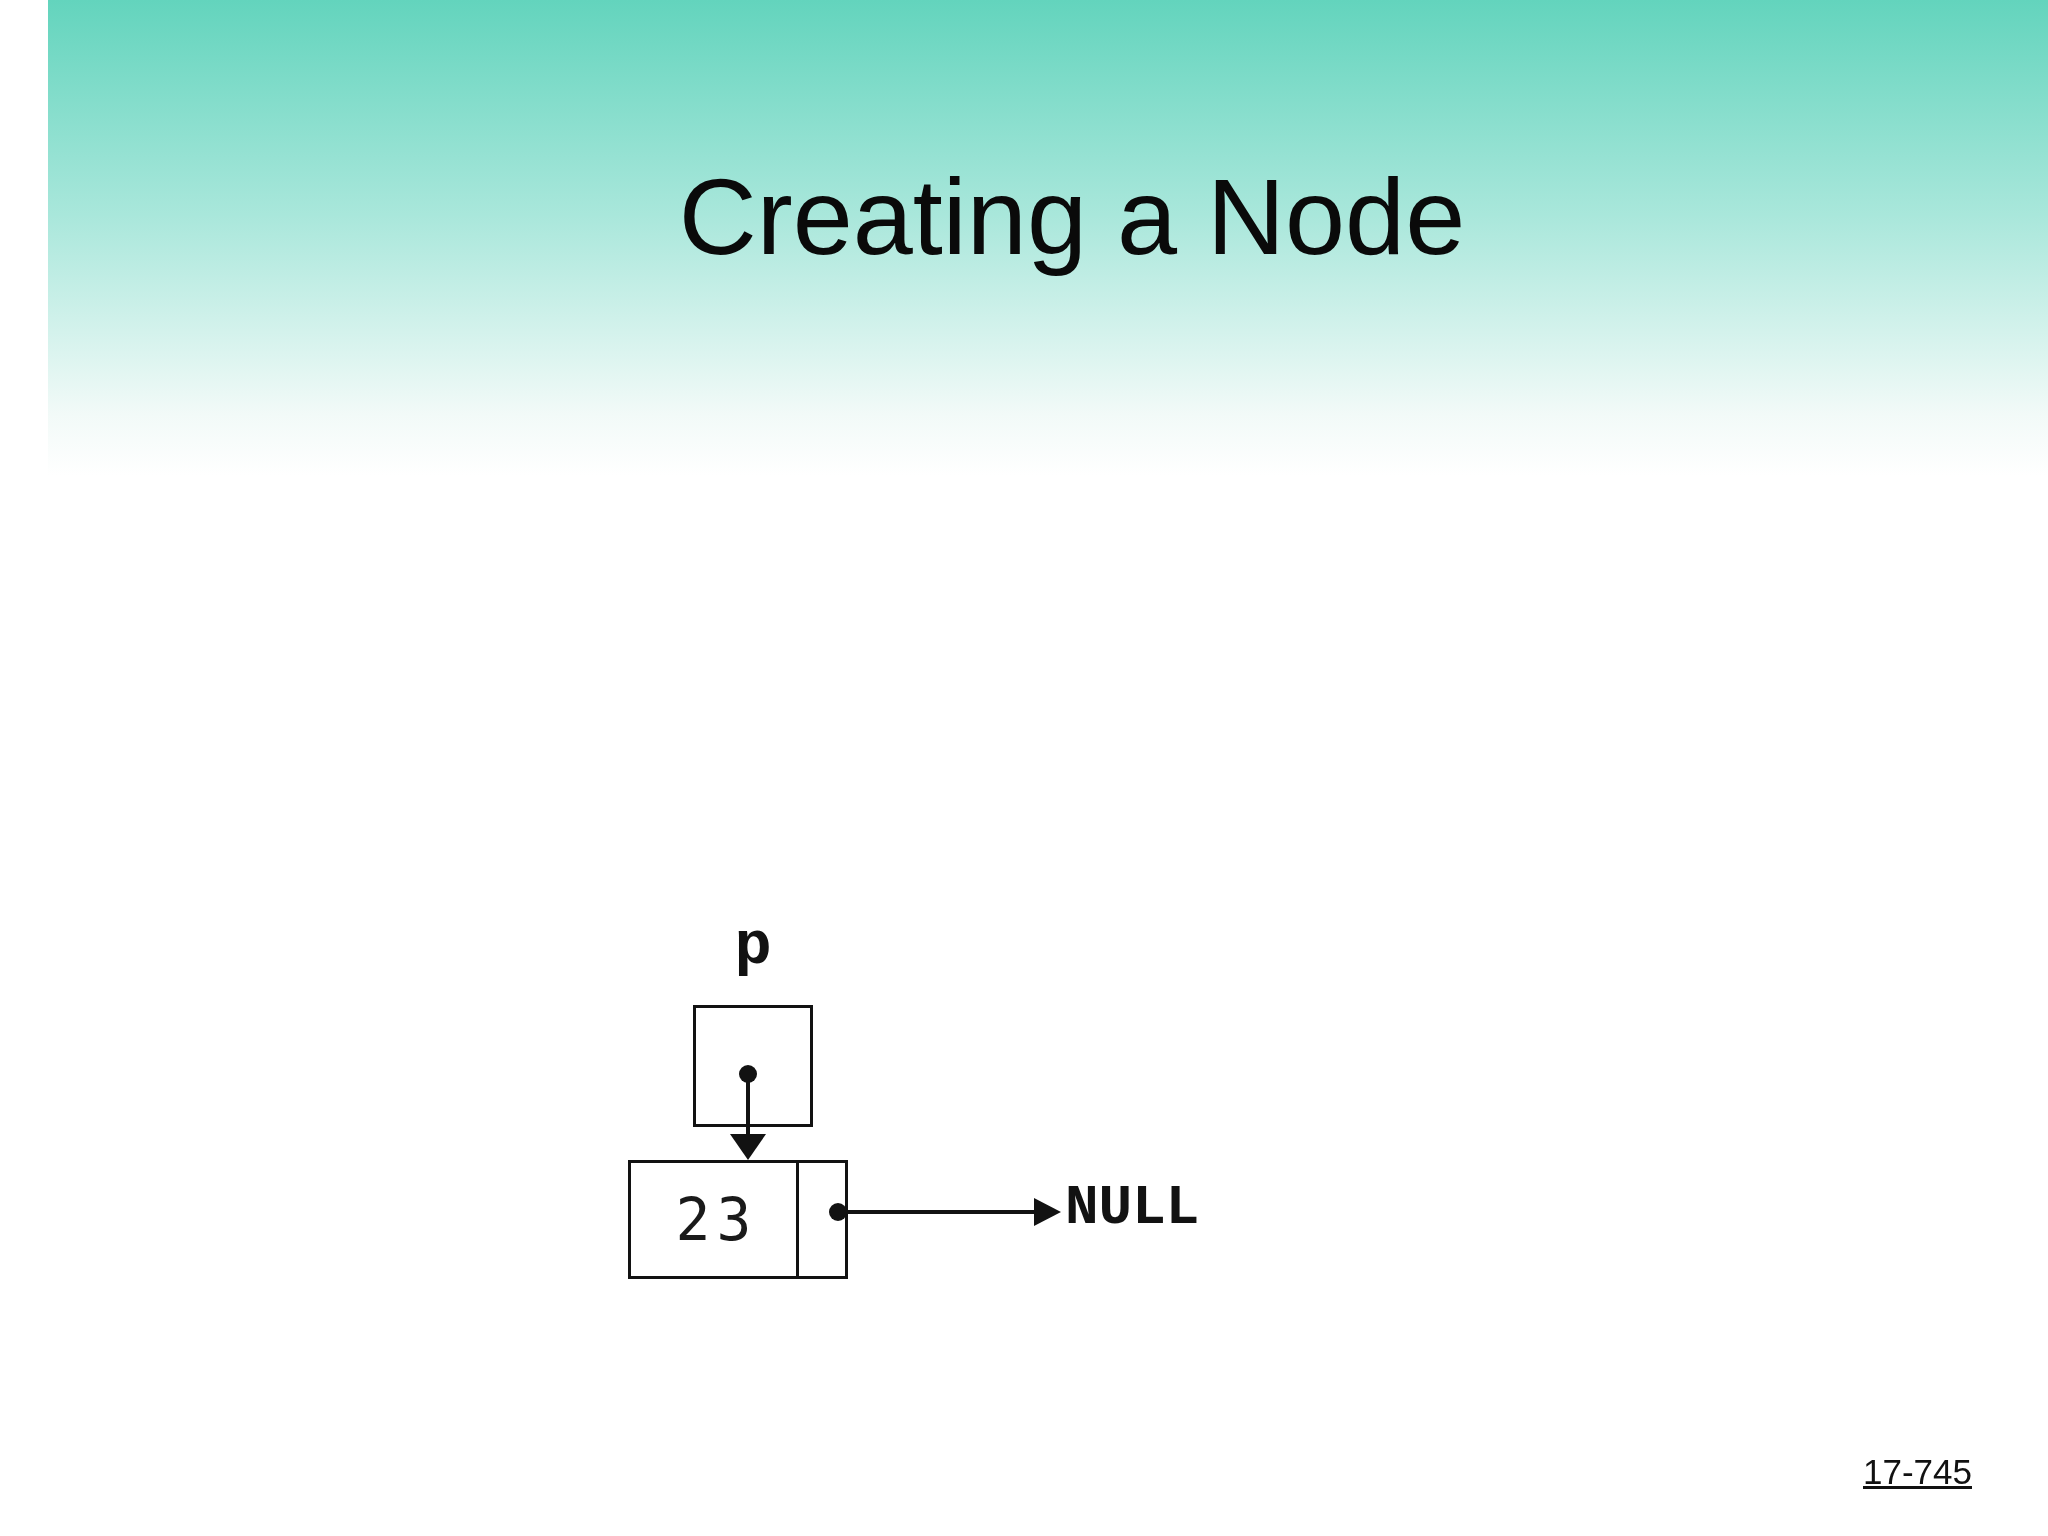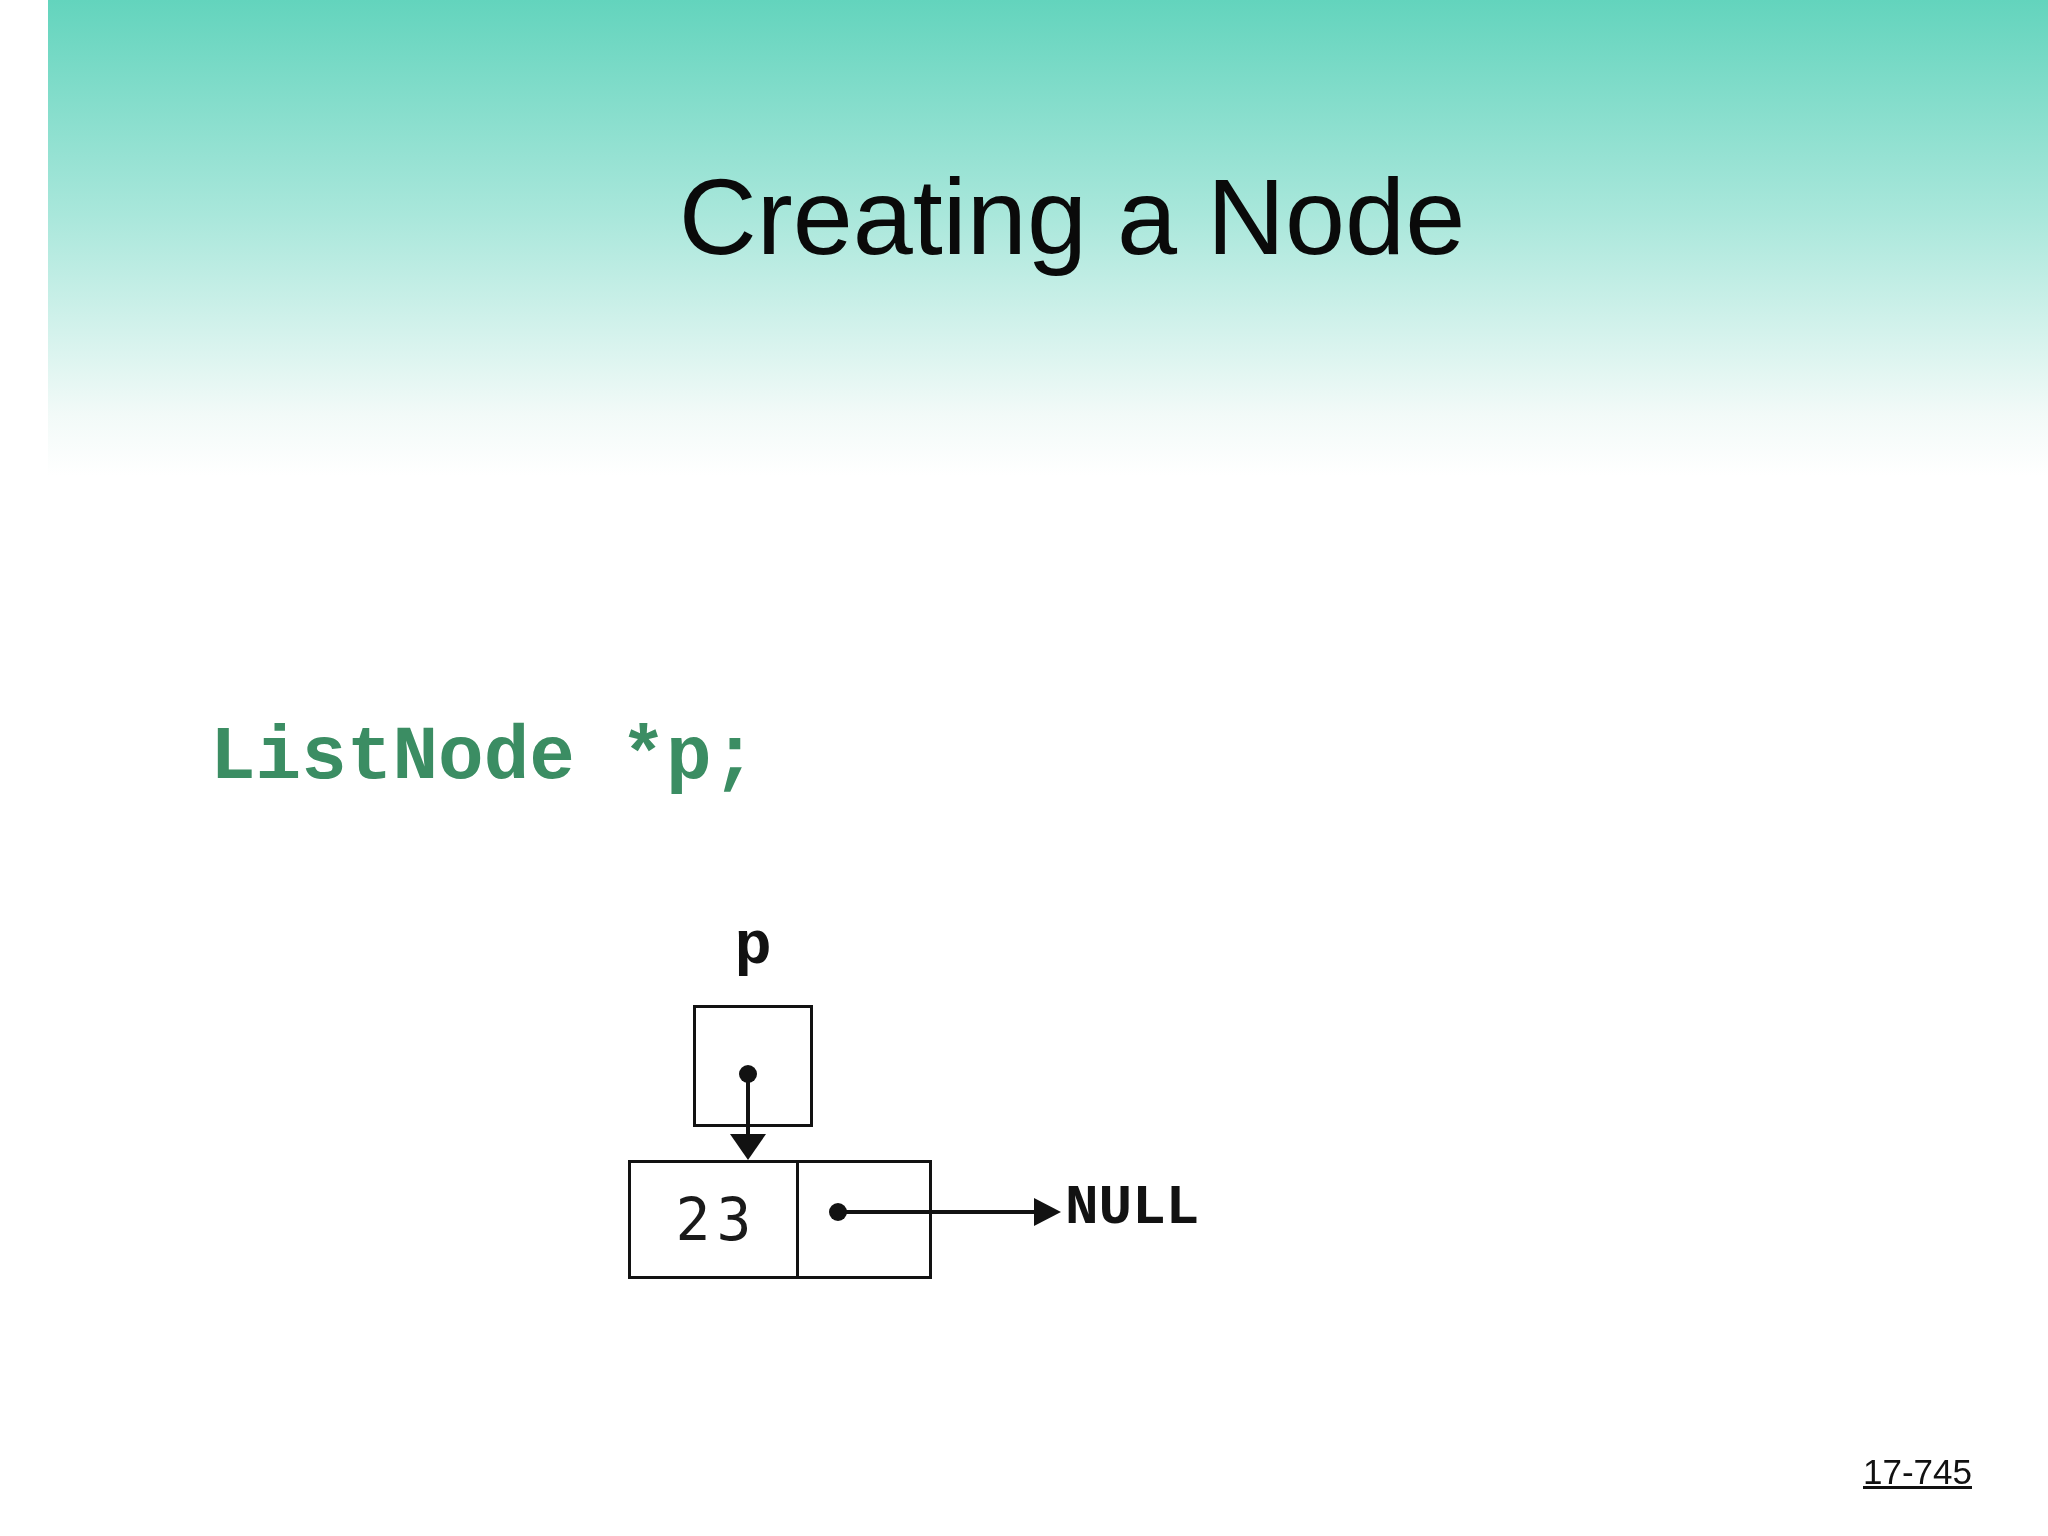--- a/index.html
+++ b/index.html
@@ -95,21 +95,21 @@
     width: 0;
     height: 0;
     border-left: 18px solid transparent;
     border-right: 18px solid transparent;
     border-top: 26px solid var(--ink-black);
   }
   .node-box {
     position: absolute;
     left: 580px;
     top: 1160px;
-    width: 304px;
+    width: 220px;
     height: 119px;
     border: 3px solid var(--ink-black);
     display: flex;
     background: transparent;
   }
   .value-cell {
     width: 168px;
     height: 100%;
     border-right: 3px solid var(--ink-black);
     display: flex;
@@ -162,21 +162,20 @@
   }
 </style>
 </head>
 <body>
 
 <div class="slide">
 
   <h1 class="title">Creating a Node</h1>
 
   <div class="code">
-    <div>ListNode *p;</div>
   </div>
 
   <div>
     <div class="p-label">p</div>
 
     <div class="p-box"></div>
     <div class="dot dot-p"></div>
     <div class="vline"></div>
     <div class="arrowhead-down"></div>
 

